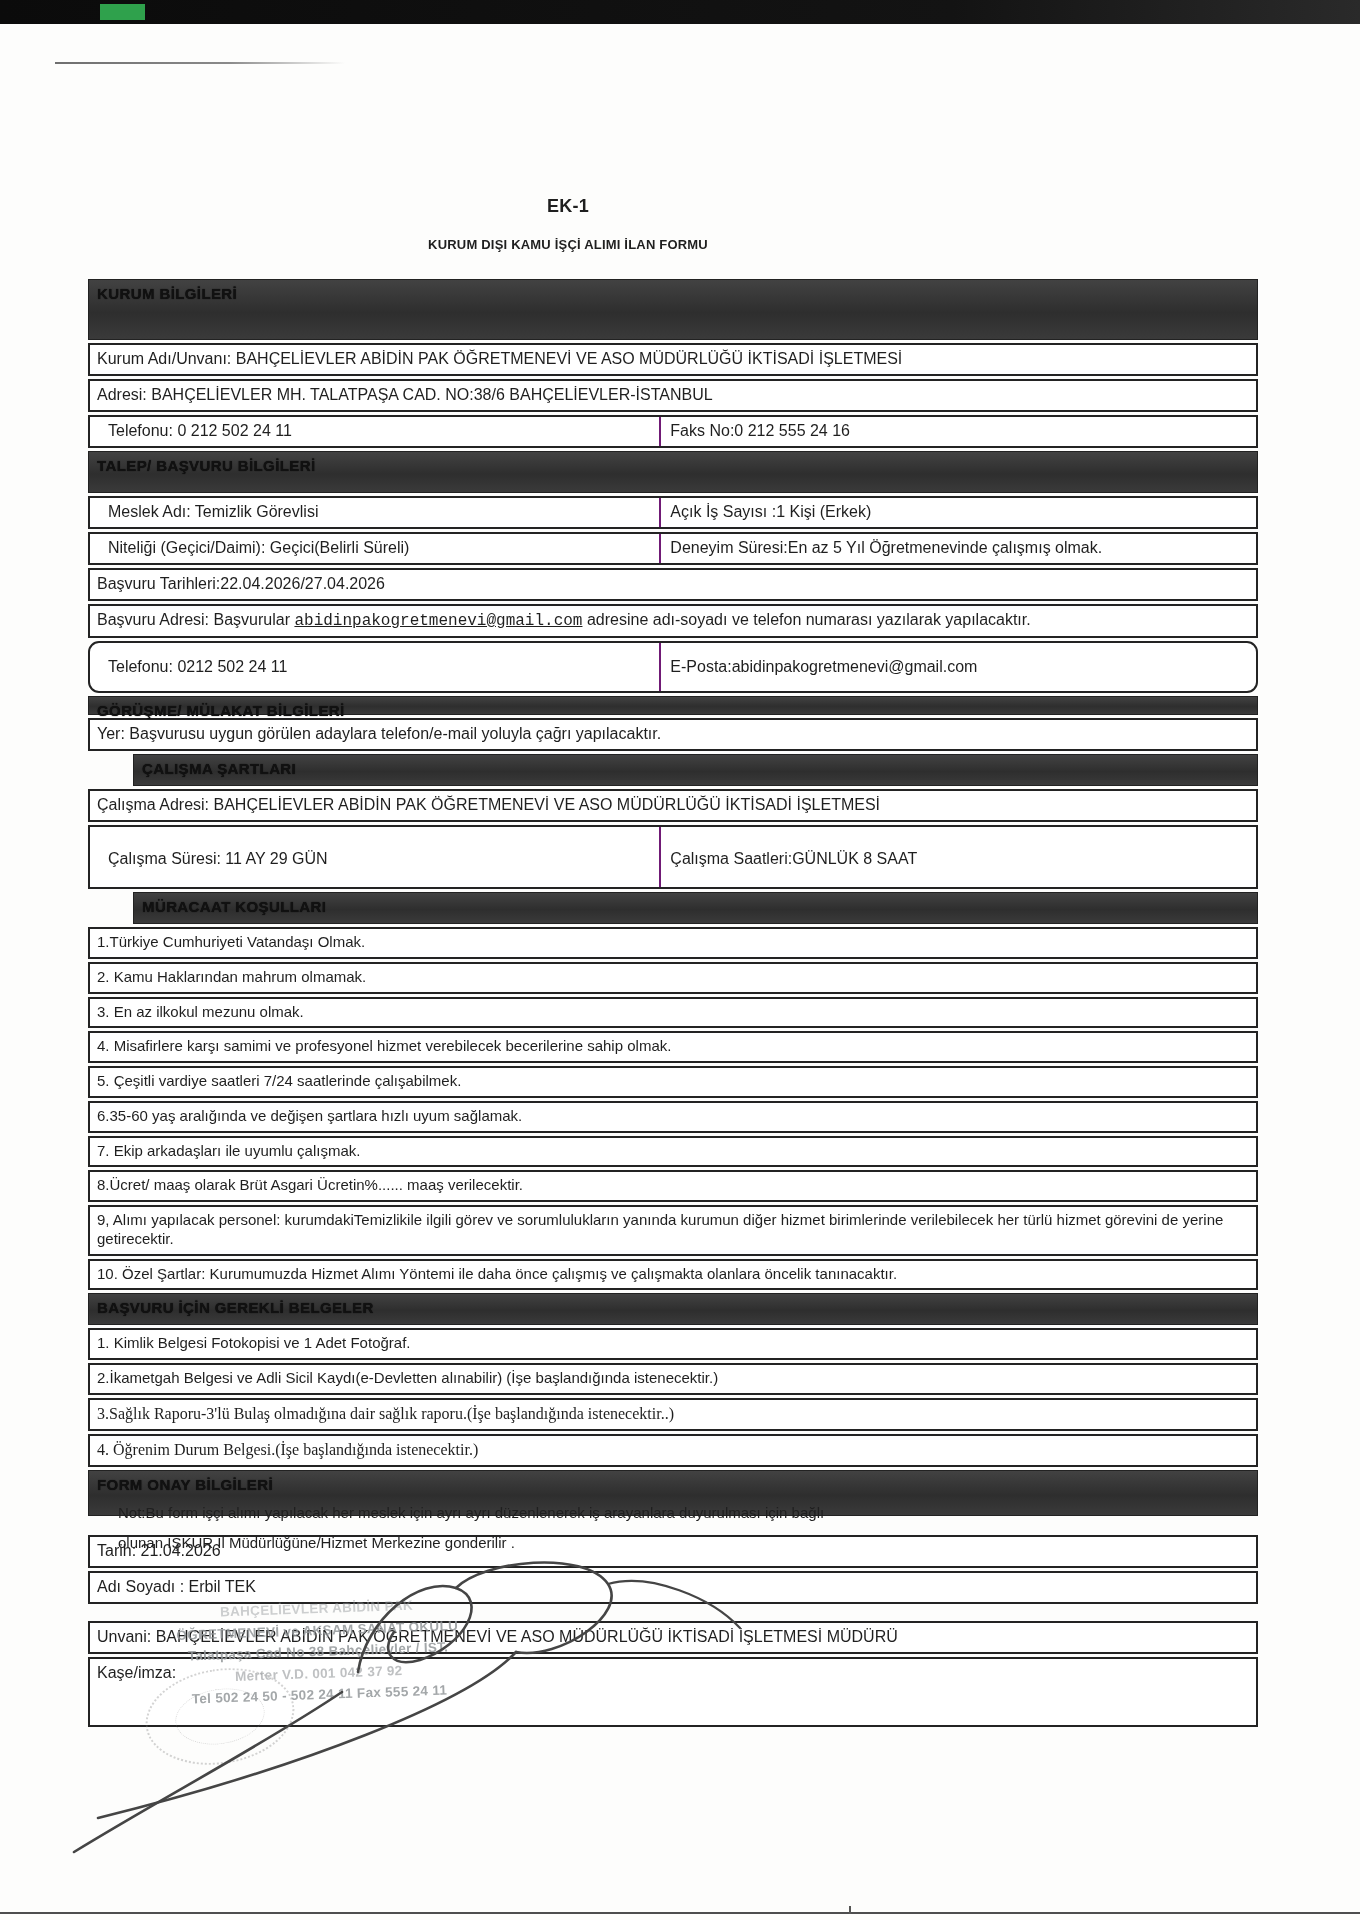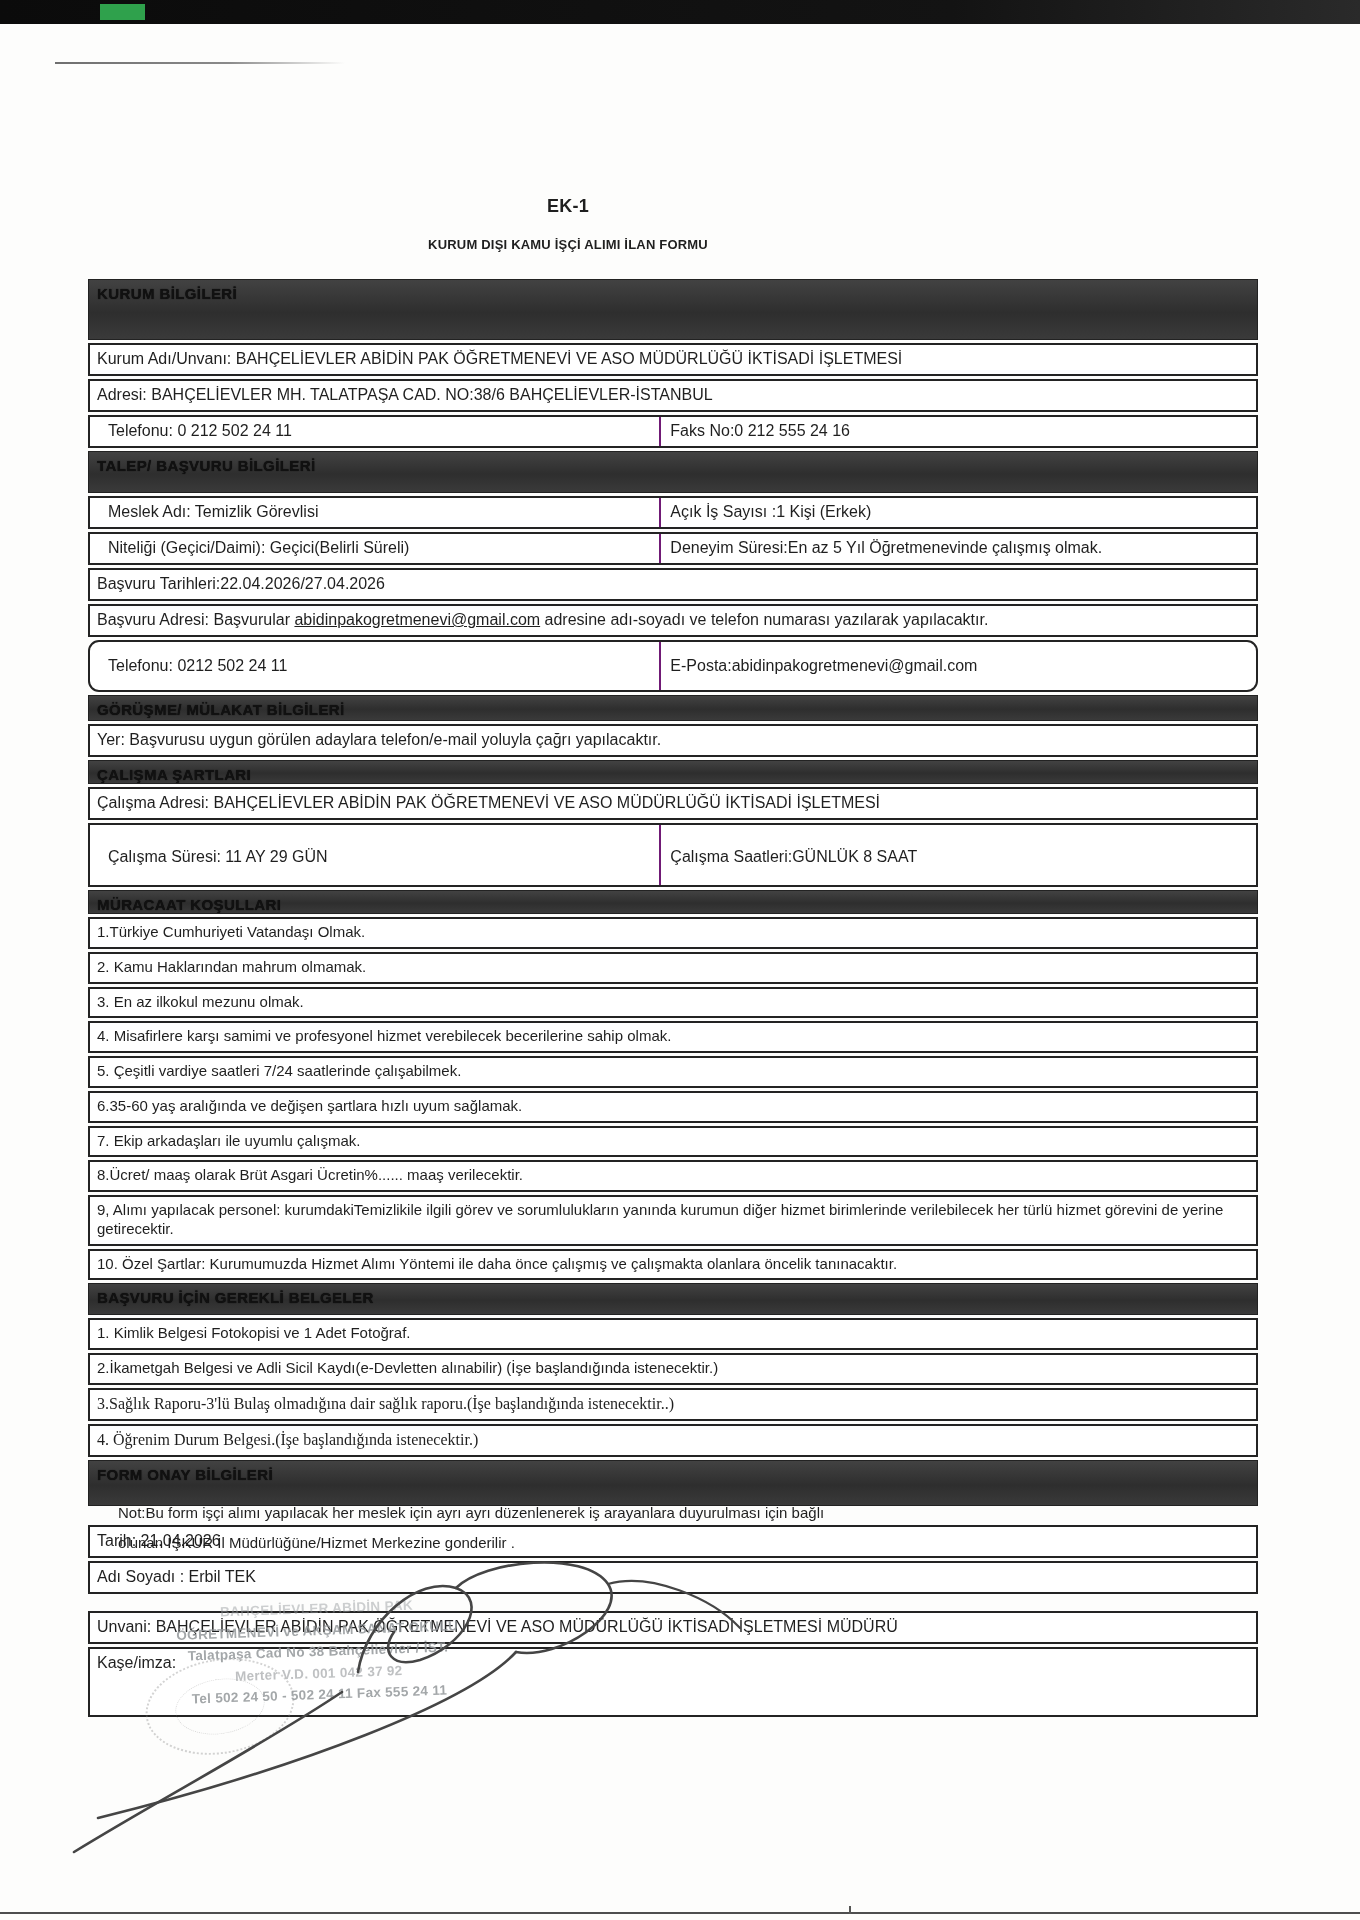--- a/index.html
+++ b/index.html
@@ -21,35 +21,35 @@
   .title-code  { font-size:18px; font-weight:bold; letter-spacing:.3px; }
   .title-main  { font-size:13px; font-weight:bold; letter-spacing:.2px; margin-top:20px; }
 
   
   .form-col { position:absolute; left:88px; top:247px; width:1170px; }
 
   .bar { background:linear-gradient(180deg,#424242 0%,#2e2e2e 55%,#3a3a3a 100%);
          color:#111111; font-weight:bold; font-size:15px; letter-spacing:.4px;
          padding:5px 0 0 8px; margin-top:3px; text-shadow:0 0 1px rgba(0,0,0,.9);
          border:1px solid #222; }
-  .bar.h50 { height:61px;margin-top:32px; } .bar.h42 { height:42px; } .bar.h26 { height:26px; }
-  .bar.h24 { height:24px; } .bar.h28 { height:32px; } .bar.h46 { height:46px; }
+  .bar.h50 { height:61px;margin-top:32px; } .bar.h42 { height:42px; } .bar.h26 { height:19px; }
+  .bar.h24 { height:32px;margin-left:45px; } .bar.h28 { height:32px; } .bar.h46 { height:46px; }
 
   .row { border:2px solid #232323; background:#fff; margin-top:3px;
          font-size:16px; line-height:1.25; padding:4px 8px 5px 7px; min-height:30px; }
   .row.split { display:flex; padding:0; }
   .row.split .cell-l { width:49%; border-right:2px solid #701a75; padding:4px 8px 5px 18px; }
   .row.split .cell-r { width:51%; padding:4px 8px 5px 9px; }
   .row.h52 { min-height:52px;border-radius:11px; } .row.h52 .cell-l, .row.h52 .cell-r { padding-top:14px; }
   .row.h64 { min-height:64px; } .row.h64 .cell-l, .row.h64 .cell-r { padding-top:22px; }
   .row.list { font-size:15px; min-height:28px; }
   .row.serif { font-family:"Liberation Serif", serif; font-size:16px; }
   .row.kase { min-height:70px; position:relative; overflow:visible; }
   .gap16 { height:16px; } .gap14 { height:14px; }
-  .u { text-decoration:underline; }
+  .u { text-decoration:underline;font-family:Liberation Mono, monospace; }
 
   .stamp-ghost { position:absolute; left:55px; top:10px; width:150px; height:95px;
                  border:2px dotted rgba(130,130,130,.35); border-radius:50%;
                  transform:rotate(-9deg); }
   .stamp-ghost2 { position:absolute; left:85px; top:30px; width:90px; height:55px;
                  border:1px dotted rgba(140,140,140,.3); border-radius:50%; transform:rotate(-9deg); }
 
   
   .note { position:absolute; left:118px; top:1498px; width:900px; font-size:15px; line-height:2.0; }
 

